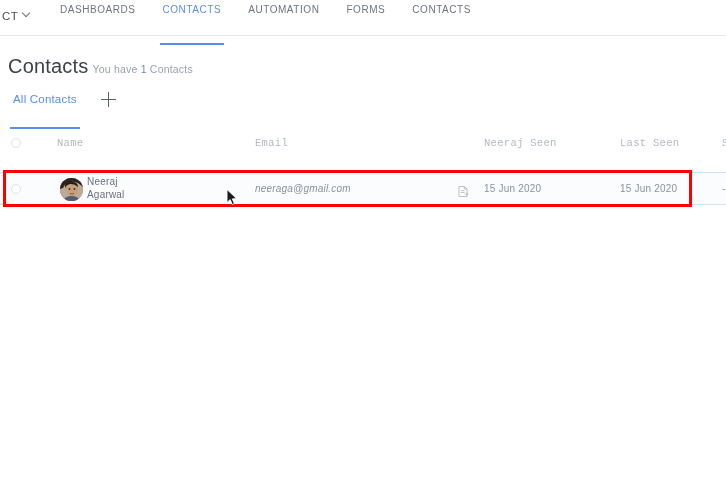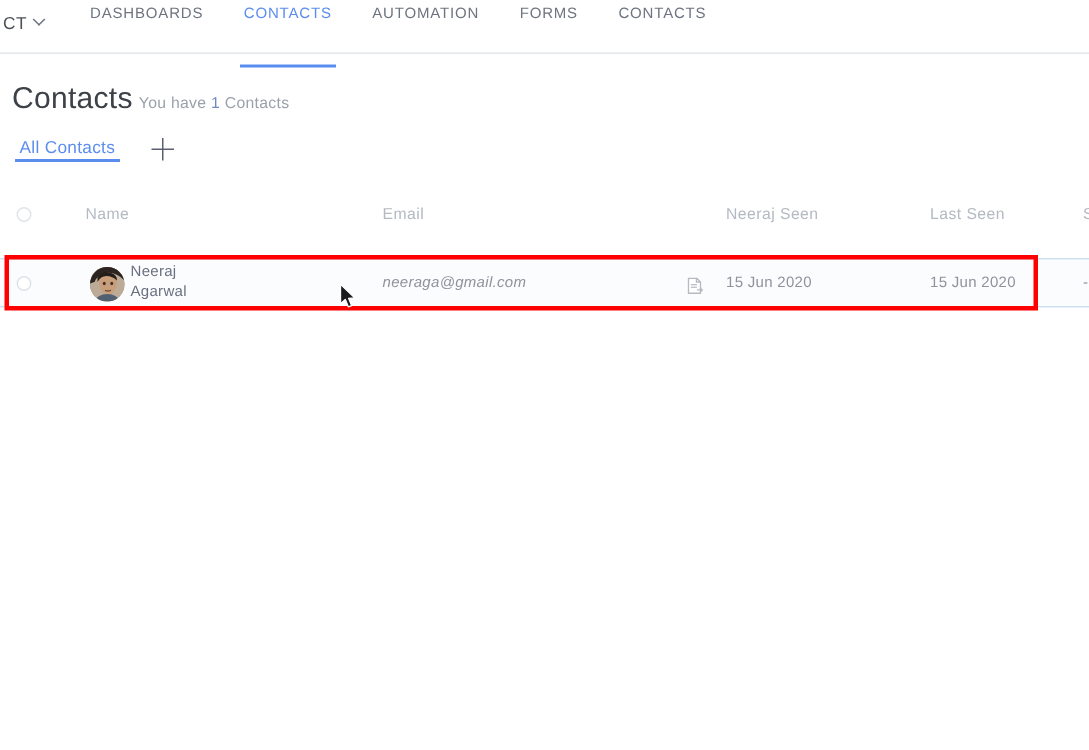--- a/index.html
+++ b/index.html
@@ -114,21 +114,21 @@
     left: 0; top: 93px;
     width: 726px;
     height: 28px;
   }
   .tab {
     position: absolute;
     left: 13px; top: 0;
     font-size: 11.5px;
     color: #5b8def;
     letter-spacing: 0.2px;
-    padding-bottom: 3px;
+    padding-bottom: 24px;
     cursor: pointer;
   }
   .tab::after {
     content: "";
     position: absolute;
     left: -3px; right: -3px;
     bottom: 0;
     height: 1.6px;
     background: #5b8def;
   }
@@ -159,20 +159,21 @@
     width: 726px;
     height: 25px;
   }
   .th {
     position: absolute;
     top: 0;
     font-size: 10.5px;
     color: #b4b9c2;
     letter-spacing: 0.3px;
     white-space: nowrap;
+    font-family: Liberation Mono, monospace;
   }
   .th-name  { left: 57px; }
   .th-email { left: 255px; }
   .th-first { left: 484px; }
   .th-last  { left: 620px; }
   .th-s     { left: 722px; }
 
   .hdr-check {
     position: absolute;
     left: 11px; top: 1px;

